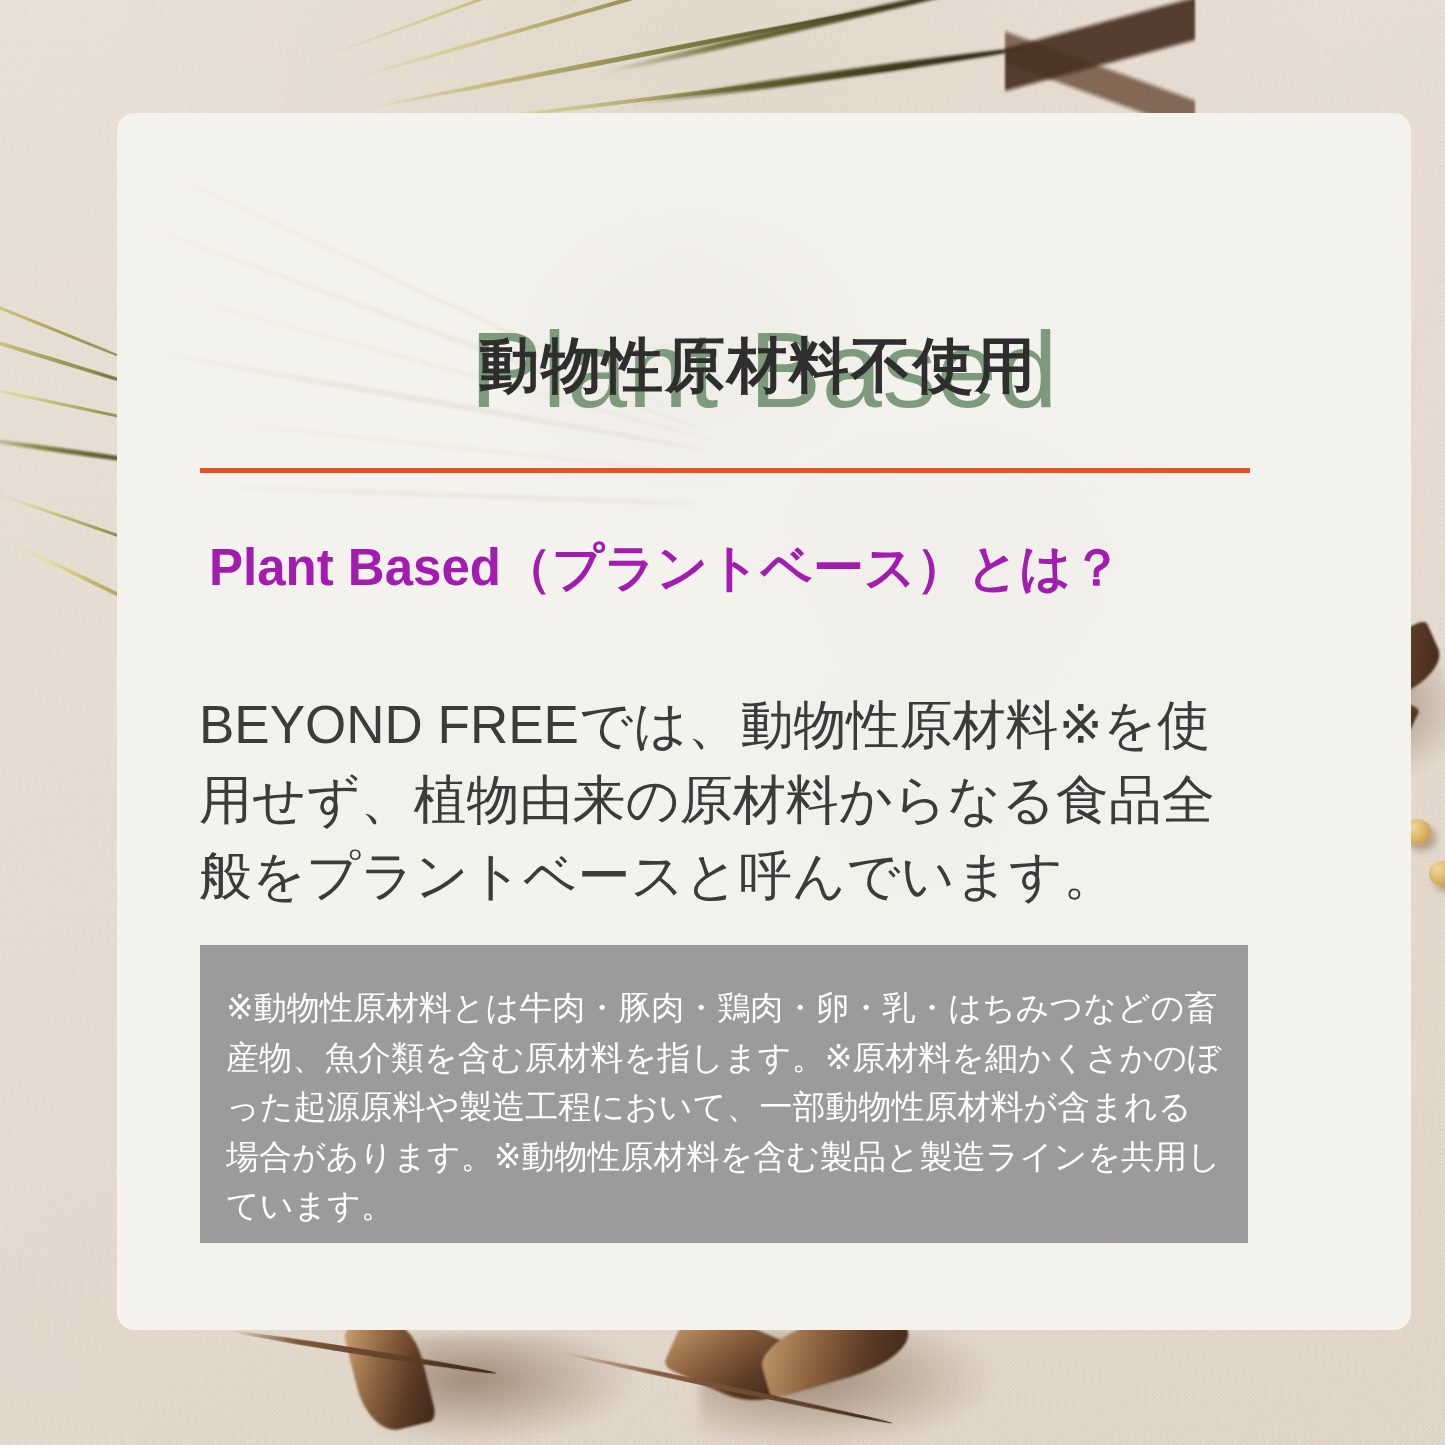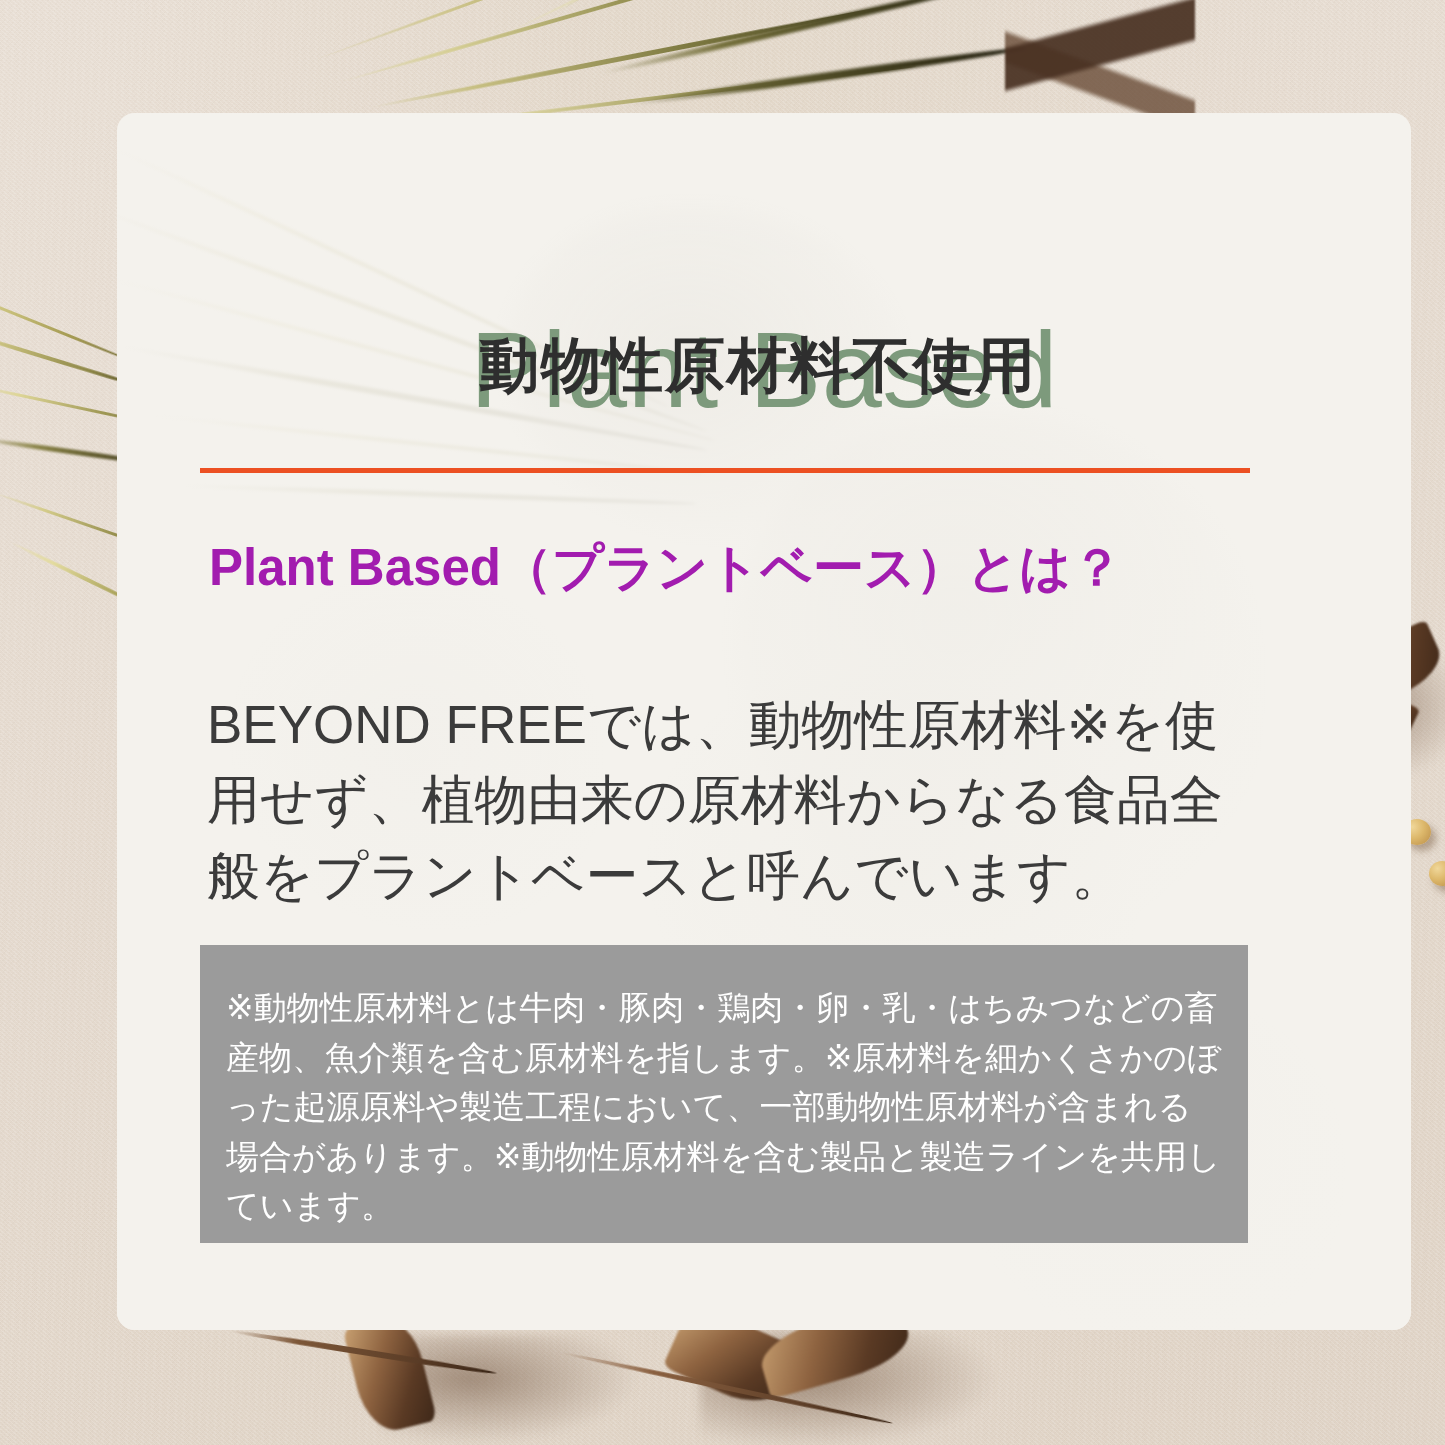--- a/index.html
+++ b/index.html
@@ -172,21 +172,21 @@
     font-size: 51px;
     line-height: 1.1;
     font-weight: 700;
     letter-spacing: 0px;
     color: #a21caf;
     white-space: nowrap;
   }
 
   #bodytext {
     position: absolute;
-    left: 90px;
+    left: 82px;
     top: 574px;
     width: 1060px;
     font-size: 53px;
     line-height: 1.42;
     font-weight: 400;
     color: #3b3b3b;
     letter-spacing: 0px;
   }
 
   #note {

